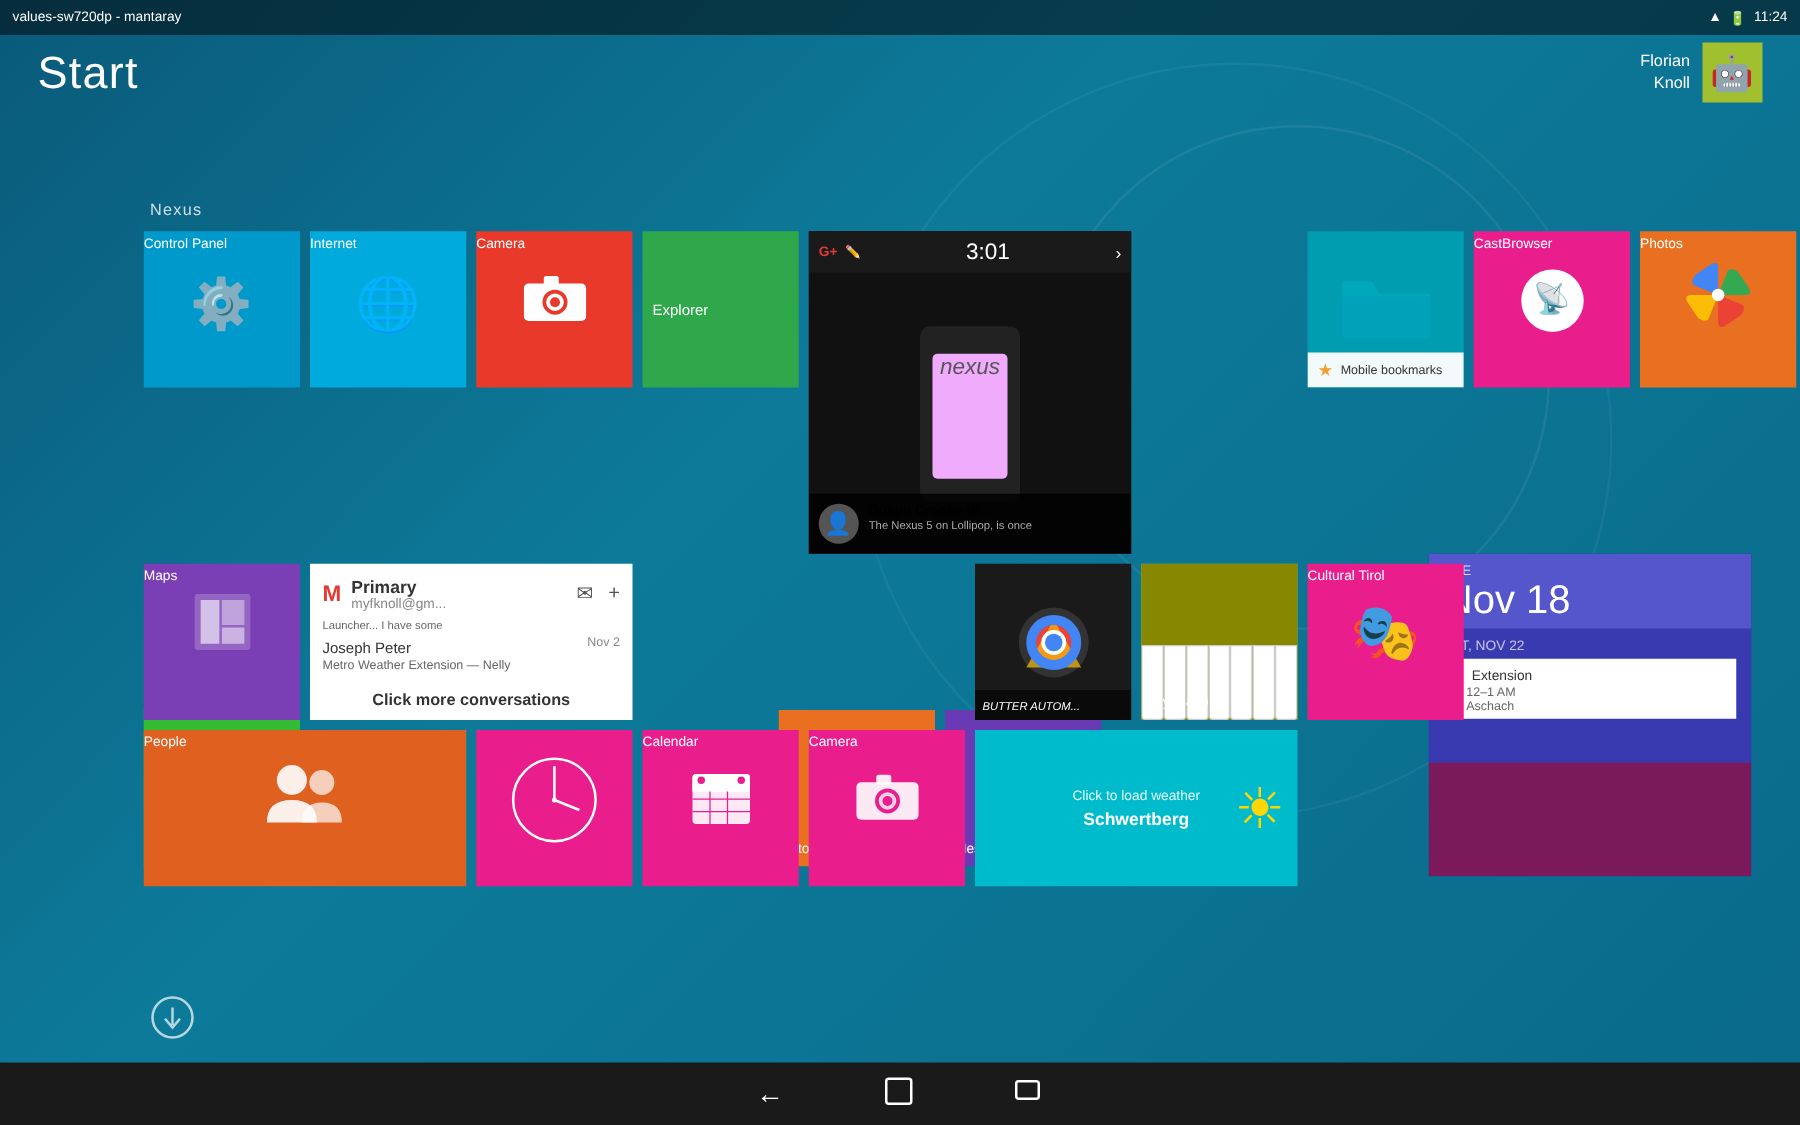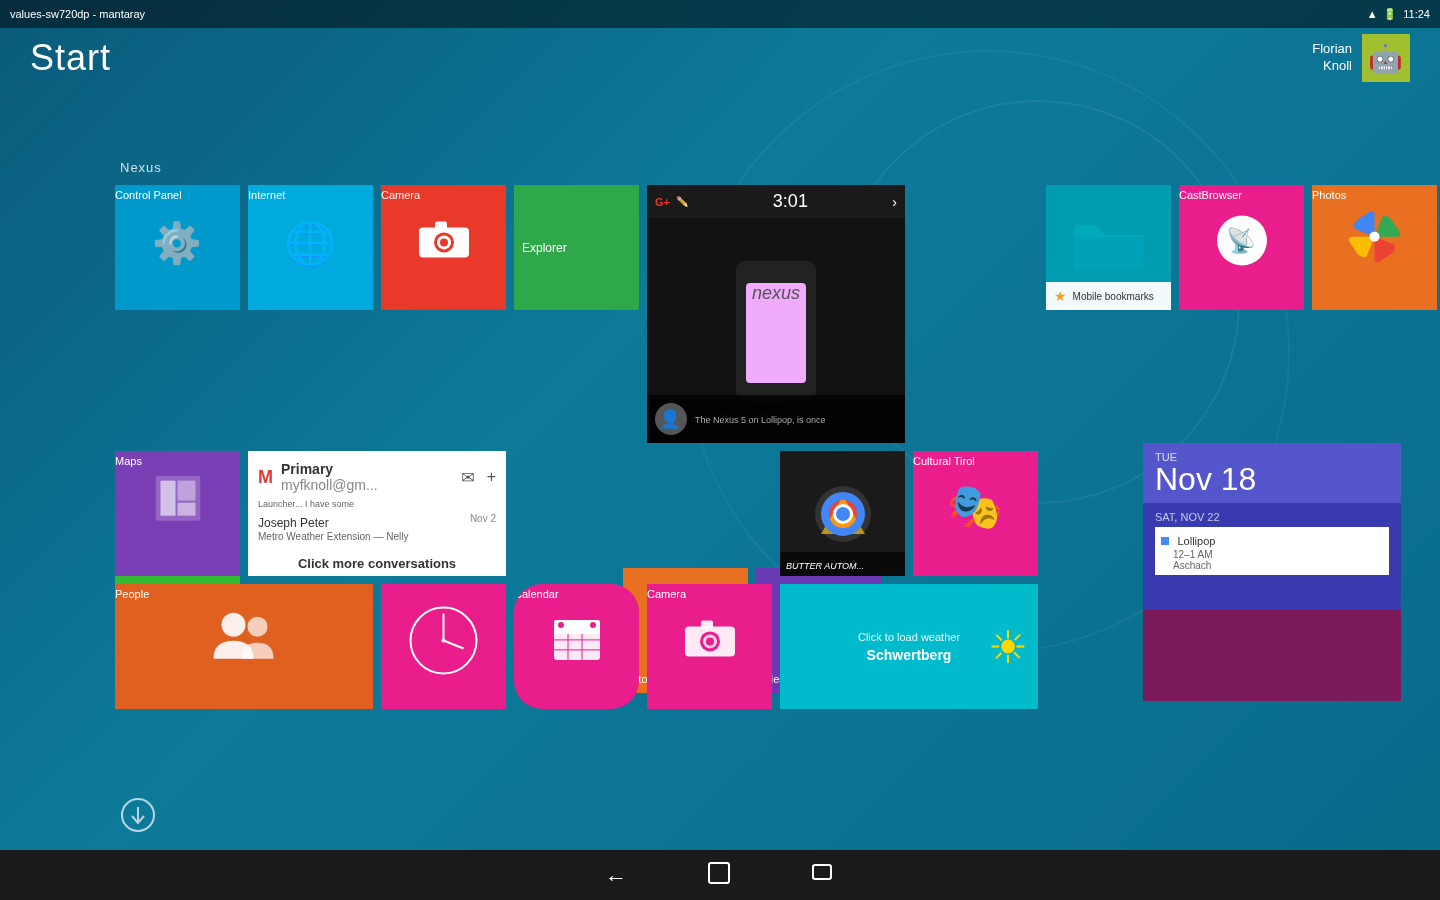--- a/index.html
+++ b/index.html
@@ -190,21 +190,21 @@
 
     
     .email-header {
       display: flex;
       align-items: center;
       gap: 8px;
       margin-bottom: 6px;
     }
     .gmail-m { color: #e53935; font-size: 18px; font-weight: bold; }
     .email-title { font-size: 14px; font-weight: bold; color: #333; }
-    .email-addr { font-size: 14px; color: #888; }
+    .email-addr { font-size: 11px; color: #888; }
     .email-entry { margin-bottom: 6px; }
     .email-sender { font-size: 12px; font-weight: 500; color: #333; margin-top: 29px; }
     .email-date { font-size: 10px; color: #888; float: right; }
     .email-preview { font-size: 10px; color: #666; }
     .view-more { font-size: 13px; font-weight: bold; color: #333; margin-top: 8px; text-align: center; }
     .mobile-bookmarks-bar {
       position: absolute;
       bottom: 0;
       left: 0;
       right: 0;
@@ -567,20 +567,34 @@
           <circle cx="30" cy="30" r="18" fill="none" stroke="#4285F4" stroke-width="8"></circle>
           <circle cx="30" cy="30" r="10" fill="white"></circle>
           <circle cx="30" cy="30" r="7" fill="#4285F4"></circle>
         </svg>
       </div>
       <div style="position:absolute;bottom:0;left:0;right:0;background:rgba(0,0,0,0.6);padding:3px 6px;">
         <span style="font-size:9px;color:white;font-style:italic;">BUTTER AUTOM...</span>
       </div>
     </div>
 
+    <div class="t t125" style="background:#aab000;position:relative;">
+      <div class="piano-inner">
+        <div class="piano-keys">
+          <div class="piano-white-key"></div>
+          <div class="piano-white-key"></div>
+          <div class="piano-white-key"></div>
+          <div class="piano-white-key"></div>
+          <div class="piano-white-key"></div>
+          <div class="piano-white-key"></div>
+          <div class="piano-white-key"></div>
+        </div>
+      </div>
+      <span class="tile-label" style="position:absolute;bottom:8px;left:8px;z-index:3;">My Piano</span>
+    </div>
 
     <div class="t t125" style="background:#e91e8c;">
       <div style="position:absolute;top:50%;left:50%;transform:translate(-50%,-65%);">
         <span style="font-size:45px;">🎭</span>
       </div>
       <span class="tile-label">Cultural Tirol</span>
     </div>
   </div>
 
   <div class="row">
@@ -601,21 +615,21 @@
       <div style="position:absolute;top:50%;left:50%;transform:translate(-50%,-55%);">
         <svg width="75" height="75" viewBox="0 0 75 75">
           <circle cx="37" cy="37" r="33" fill="none" stroke="white" stroke-width="2"></circle>
           <line x1="37" y1="10" x2="37" y2="37" stroke="white" stroke-width="2"></line>
           <line x1="37" y1="37" x2="57" y2="45" stroke="white" stroke-width="2"></line>
           <circle cx="37" cy="37" r="2" fill="white"></circle>
         </svg>
       </div>
     </div>
 
-    <div class="t t125" style="background:#e91e8c;border-radius:28px;">
+    <div class="t t125" style="background:#e91e8c;">
       <div style="position:absolute;top:50%;left:50%;transform:translate(-50%,-65%);">
         <svg width="50" height="50" viewBox="0 0 50 50">
           <rect x="2" y="8" width="46" height="40" rx="3" fill="white" opacity="0.9"></rect>
           <rect x="2" y="8" width="46" height="14" rx="3" fill="white"></rect>
           <rect x="2" y="16" width="46" height="6" fill="white"></rect>
 
           <line x1="2" y1="28" x2="48" y2="28" stroke="#e91e8c" stroke-width="1"></line>
           <line x1="2" y1="38" x2="48" y2="38" stroke="#e91e8c" stroke-width="1"></line>
           <line x1="16" y1="22" x2="16" y2="48" stroke="#e91e8c" stroke-width="1"></line>
           <line x1="30" y1="22" x2="30" y2="48" stroke="#e91e8c" stroke-width="1"></line>
@@ -665,21 +679,21 @@
 <div style="position:absolute;top:443px;left:1143px;width:258px;height:258px;background:#3a3ab0;overflow:hidden;cursor:pointer;">
   <div class="cal-widget">
     <div class="cal-header">
       <div class="cal-day-small">TUE</div>
       <div class="cal-date-big">Nov 18</div>
     </div>
     <div class="cal-body">
       <div class="cal-sat-label">SAT, NOV 22</div>
       <div class="cal-event">
         <span class="cal-event-dot"></span>
-        <span class="cal-event-title">Lollipop</span>
+        <span class="cal-event-title">Extension</span>
         <div style="margin-left:12px;">
           <div class="cal-event-time">12–1 AM</div>
           <div class="cal-event-loc">Aschach</div>
         </div>
       </div>
     </div>
     <div class="cal-bottom"></div>
   </div>
 </div>
 

